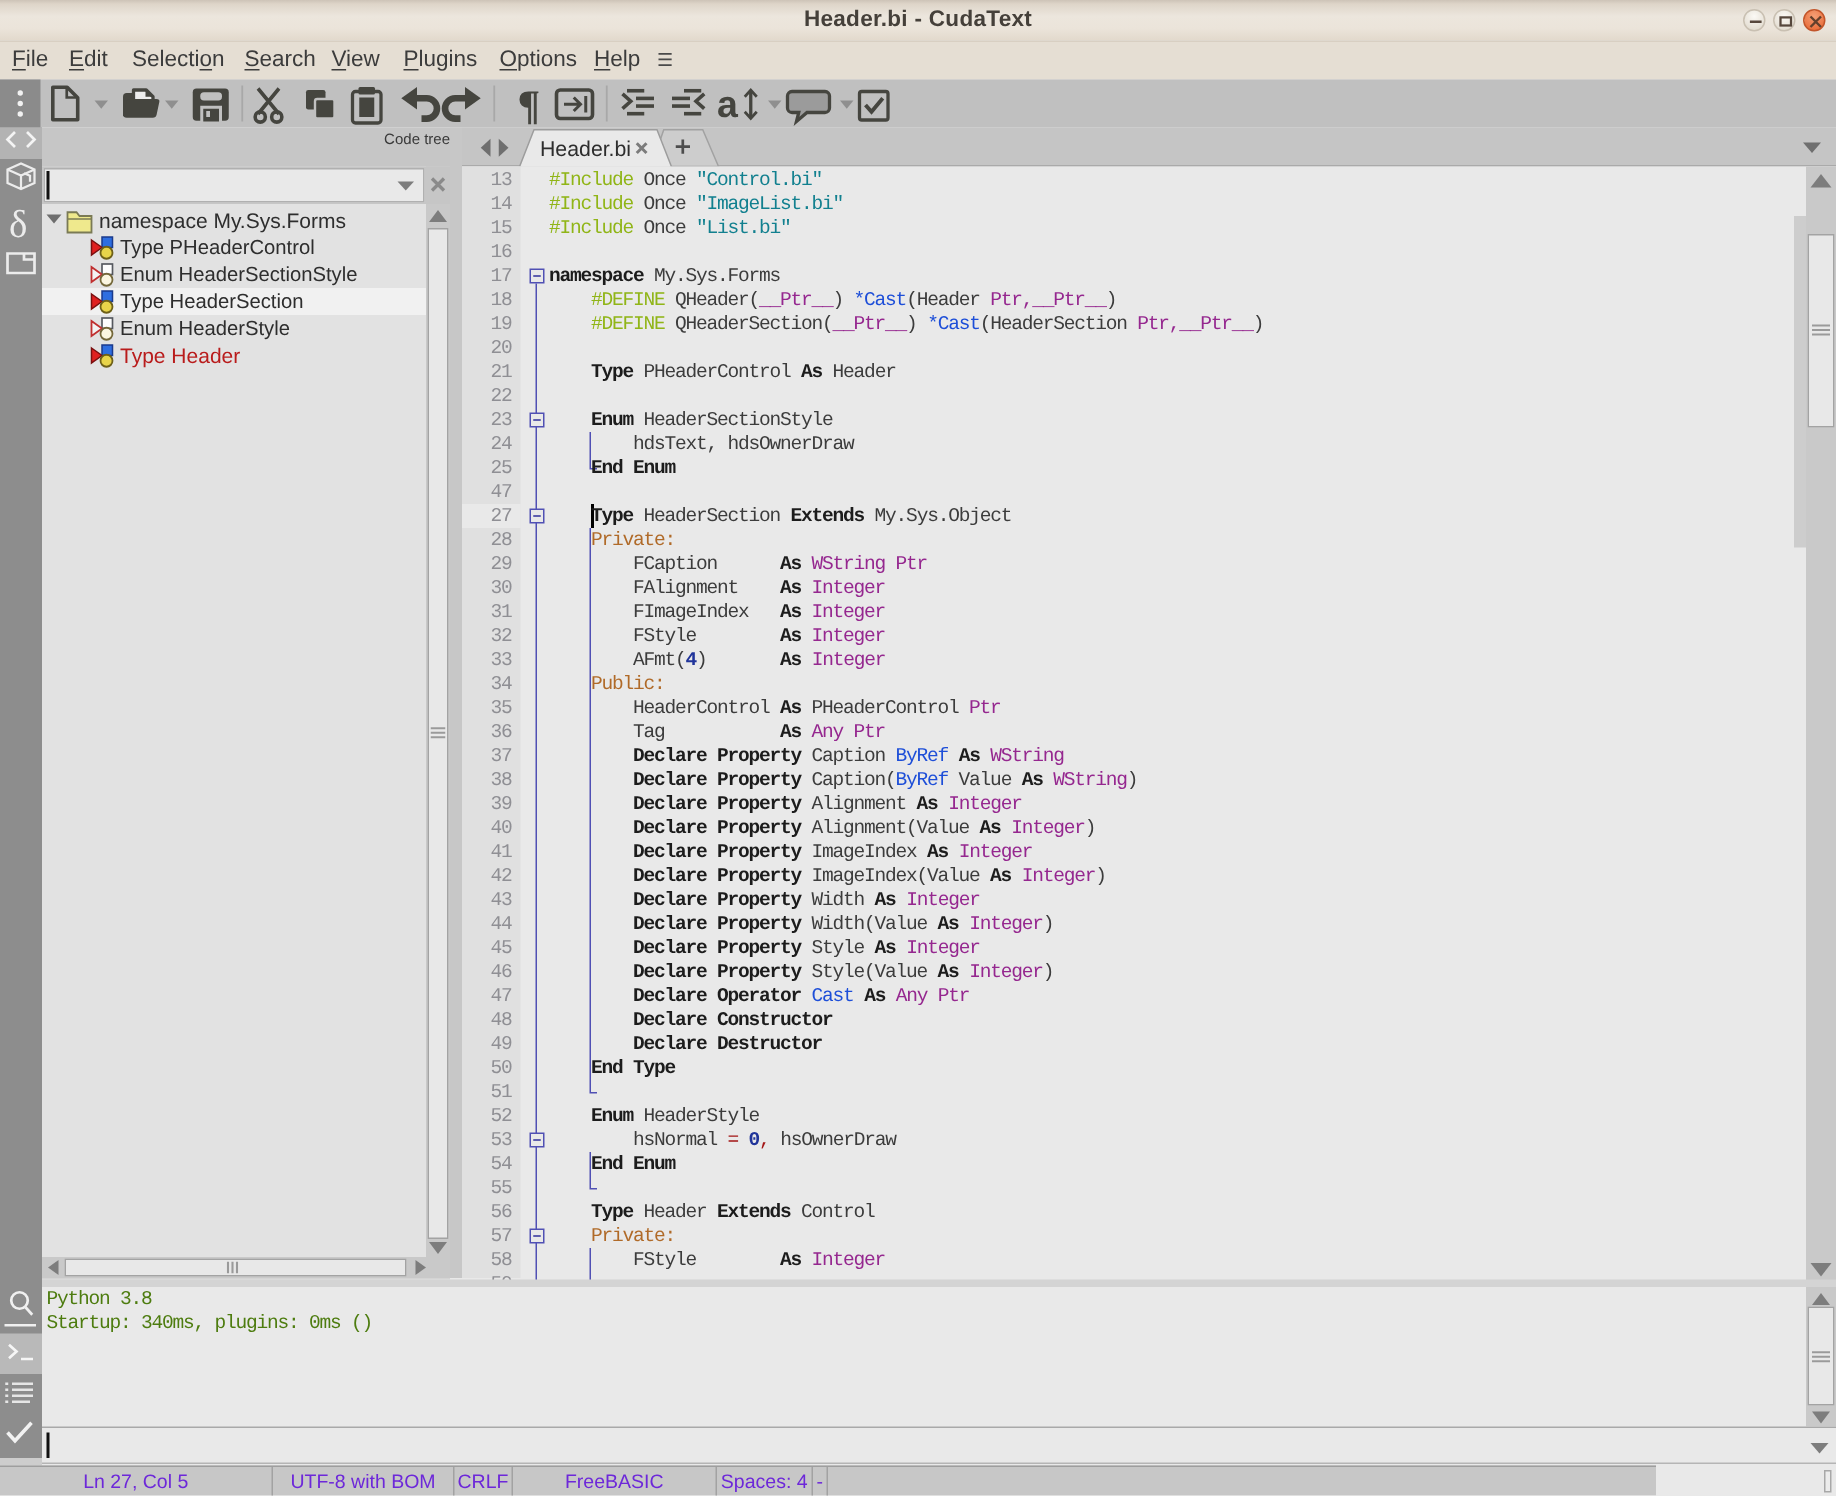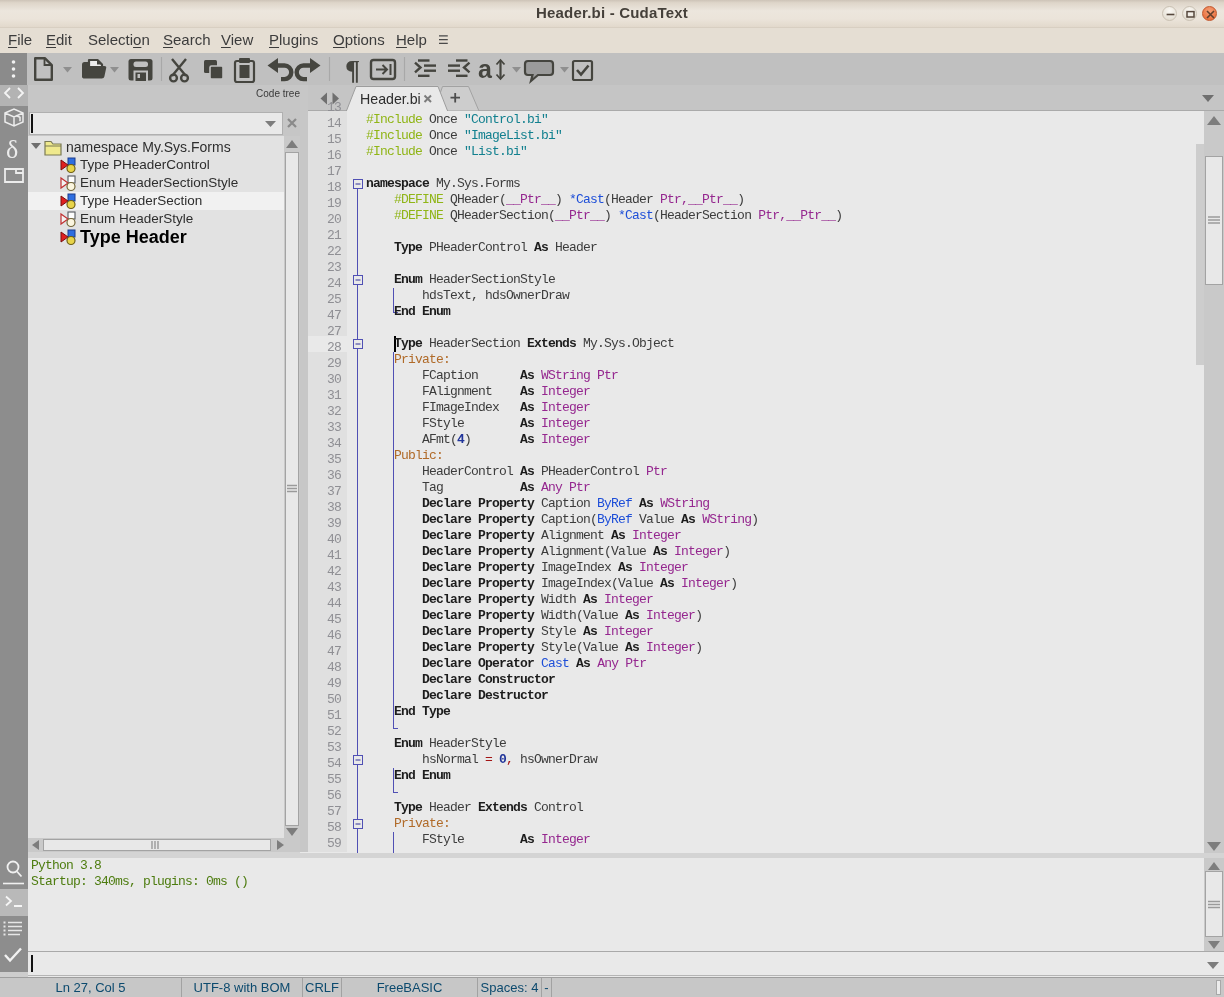--- a/index.html
+++ b/index.html
@@ -24,21 +24,21 @@
 
 #treepanel { left:28px; top:85px; width:272px; height:767px; background:#e2e2e2; }
 #treehead { left:28px; top:85px; width:272px; height:26px; background:#c6c6c6; font-size:10px; color:#3a3a3a; text-align:right; padding-top:3px; }
 #vsplit { left:300px; top:85px; width:8px; height:767px; background:#c7c7c7; }
 
 #tabbar { left:308px; top:85px; width:916px; height:26px; background:#c5c5c5; border-bottom:1px solid #aaaaaa; }
 
 #editor { left:308px; top:111px; width:916px; height:741px; background:#e9e9e9; overflow:hidden; }
 #gutter { left:308px; top:111px; width:39px; height:741px; background:#e0e0e0; }
 .mono { font-family:"Liberation Mono", monospace; font-size:13px; letter-spacing:-0.8px; }
-#lnums { left:308px; top:100px; width:33px; }
+#lnums { left:308px; top:112px; width:33px; }
 #lnums div { height:16px; line-height:16px; text-align:right; color:#8f8f94; font-family:"Liberation Mono", monospace; font-size:13px; letter-spacing:-0.8px; }
 #code { left:366px; top:112px; }
 #code div { height:16px; line-height:16px; white-space:pre; color:#3c3c3c; }
 #code .k { font-weight:bold; color:#1c1c1c; }
 #code .pp { color:#90b517; }
 #code .s { color:#12808f; }
 #code .t { color:#95278f; }
 #code .b { color:#1d4ed8; }
 #code .n { font-weight:bold; color:#20349a; }
 #code .sec { color:#b06a28; }
@@ -46,21 +46,21 @@
 
 .sbtrack { background:#c9c9c9; }
 .sbthumb { background:#e8e8e8; border:1px solid #a3a3a3; }
 
 #hsplit { left:28px; top:853px; width:1196px; height:5px; background:#d4d4d4; }
 #console { left:28px; top:858px; width:1196px; height:93px; background:#e9e9e9; color:#4d7c0f; }
 #console div { height:16px; line-height:16px; white-space:pre; }
 #inputrow { left:28px; top:951px; width:1196px; height:25px; background:#e9e9e9; border-top:1px solid #a9a9a9; border-bottom:1px solid #b5b5b5; }
 #strip-sliver { left:0; top:972px; width:28px; height:5px; background:#cdcdcd; }
 
-#statusbar { left:0; top:977px; width:1224px; height:20px; background:#c7c7c7; border-top:1px solid #9e9e9e; font-size:13px; color:#0c4a6e; }
+#statusbar { left:0; top:977px; width:1104px; height:20px; background:#c7c7c7; border-top:1px solid #9e9e9e; font-size:13px; color:#6d28d9; }
 #statusbar .cell { position:absolute; top:2px; height:17px; text-align:center; }
 #statusbar .csep { position:absolute; top:0; width:1px; height:20px; background:#a2a2a2; }
 </style>
 </head>
 <body>
 <div id="titlebar" class="abs"></div>
 <div id="title" class="abs">Header.bi - CudaText</div>
 <div class="abs winbtn" style="left:1162px; background:radial-gradient(circle at 50% 30%, #fbf9f5, #e5dfd4 75%, #dcd4c7);">
   <svg width="15" height="15" style="position:absolute">
       <line x1="3.6" y1="7.5" x2="11.4" y2="7.5" stroke="#56473c" stroke-width="1.6"></line>
@@ -236,21 +236,21 @@
 <svg class="abs" style="left:284px; top:114px" width="16" height="18">
     <path d="M4 5 l8 8 M12 5 l-8 8" stroke="#8a8a8a" stroke-width="2.2"></path>
   </svg>
 
 <div class="abs" style="left:28px; top:192px; width:256px; height:18px; background:#f1f1f1;"></div>
 <div class="abs" style="left:66px; top:138px; width:230px; height:18px; font-size:14px; color:#2e2e2e; line-height:18px;">namespace My.Sys.Forms</div>
 <div class="abs" style="left:80px; top:156px; width:230px; height:18px; font-size:13.5px; color:#2e2e2e; line-height:18px;">Type PHeaderControl</div>
 <div class="abs" style="left:80px; top:174px; width:230px; height:18px; font-size:13.5px; color:#2e2e2e; line-height:18px;">Enum HeaderSectionStyle</div>
 <div class="abs" style="left:80px; top:192px; width:230px; height:18px; font-size:13.5px; color:#2e2e2e; line-height:18px;">Type HeaderSection</div>
 <div class="abs" style="left:80px; top:210px; width:230px; height:18px; font-size:13.5px; color:#2e2e2e; line-height:18px;">Enum HeaderStyle</div>
-<div class="abs" style="left:80px; top:228px; width:230px; height:18px; font-size:18px; color:#000000; line-height:18px;font-weight:bold;">Type Header</div>
+<div class="abs" style="left:80px; top:228px; width:230px; height:18px; font-size:14px; color:#b91c1c; line-height:18px;">Type Header</div>
 <svg class="abs" style="left:28px; top:135px" width="56" height="120">
   <path d="M3 8 h10 l-5 6 z" fill="#6e6e6e"></path>
   <g>
     <path d="M17 6.5 h6 l2 2.5 h8 v11 h-16 z" fill="#efe98d" stroke="#7a7a55" stroke-width="1.2"></path>
     <path d="M17 11 h16" stroke="#7a7a55" stroke-width="1"></path>
   </g>
 </svg>
 <svg class="abs" style="left:59px; top:156px" width="20" height="90">
   <g id="typeicon">
     <rect x="9" y="2" width="7" height="7" fill="#2e6ee0" stroke="#1a3a8c" stroke-width="1"></rect>

